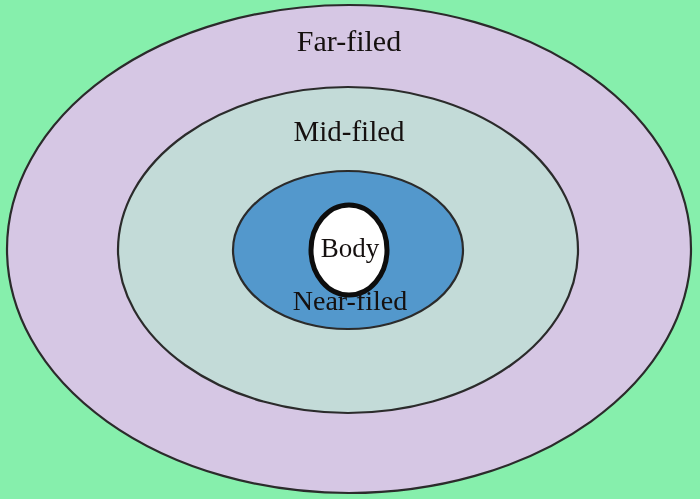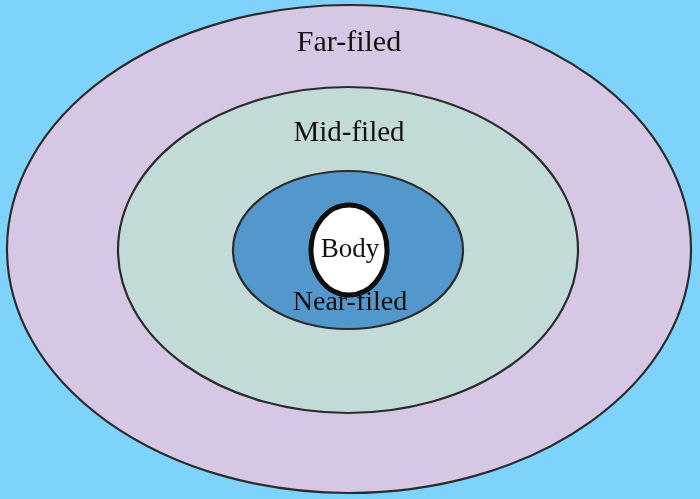--- a/index.html
+++ b/index.html
@@ -11,21 +11,21 @@
   body {
     width: 700px;
     height: 499px;
     overflow: hidden;
     font-family: "Liberation Serif", "DejaVu Serif", serif;
   }
   #diagram-root {
     position: relative;
     width: 700px;
     height: 499px;
-    background: #7dd3fc;
+    background: #86efac;
   }
   #zones-svg {
     position: absolute;
     left: 0;
     top: 0;
     width: 700px;
     height: 499px;
     display: block;
   }
   .zone-label {

